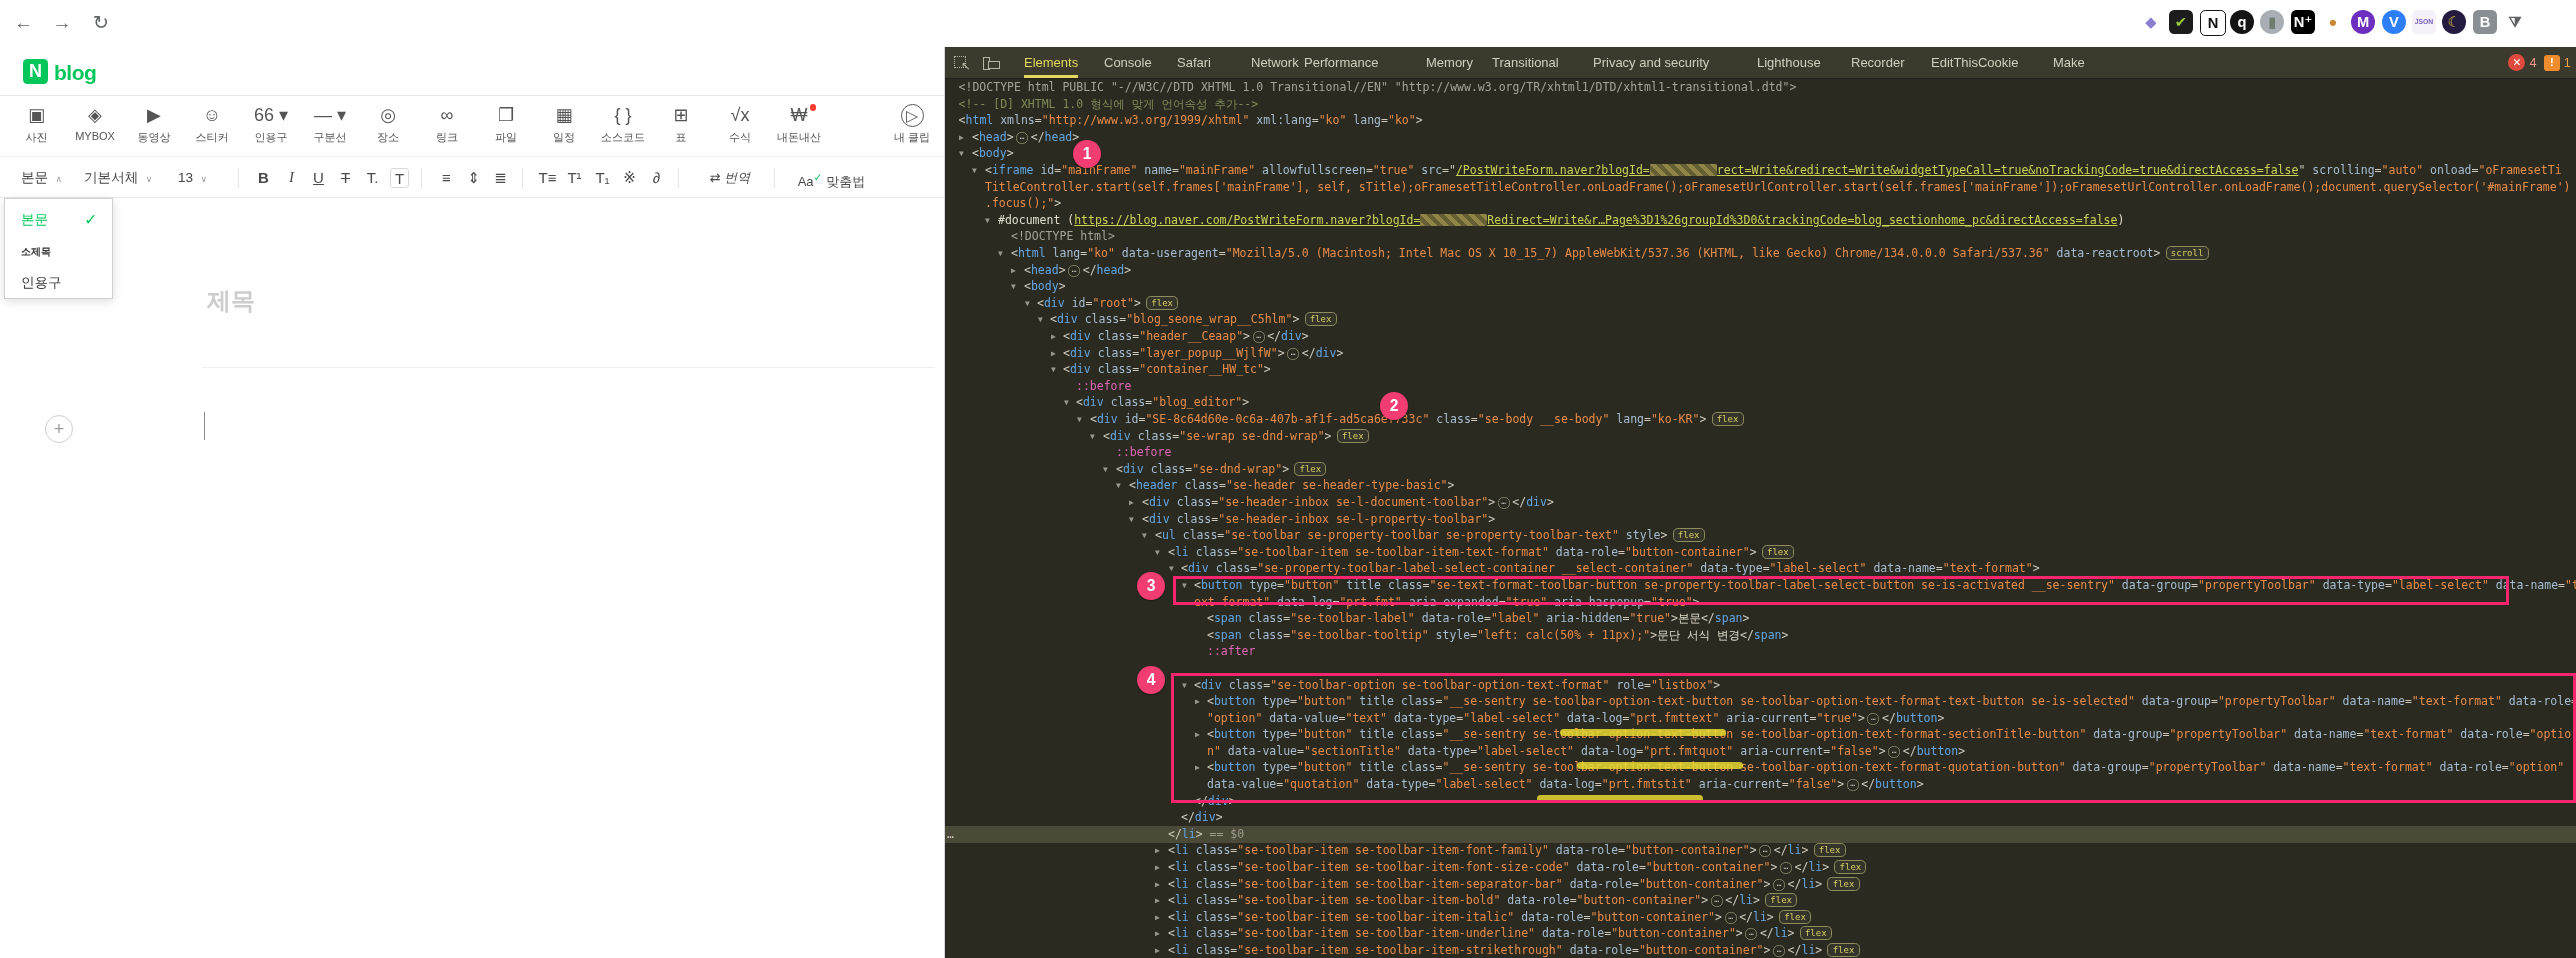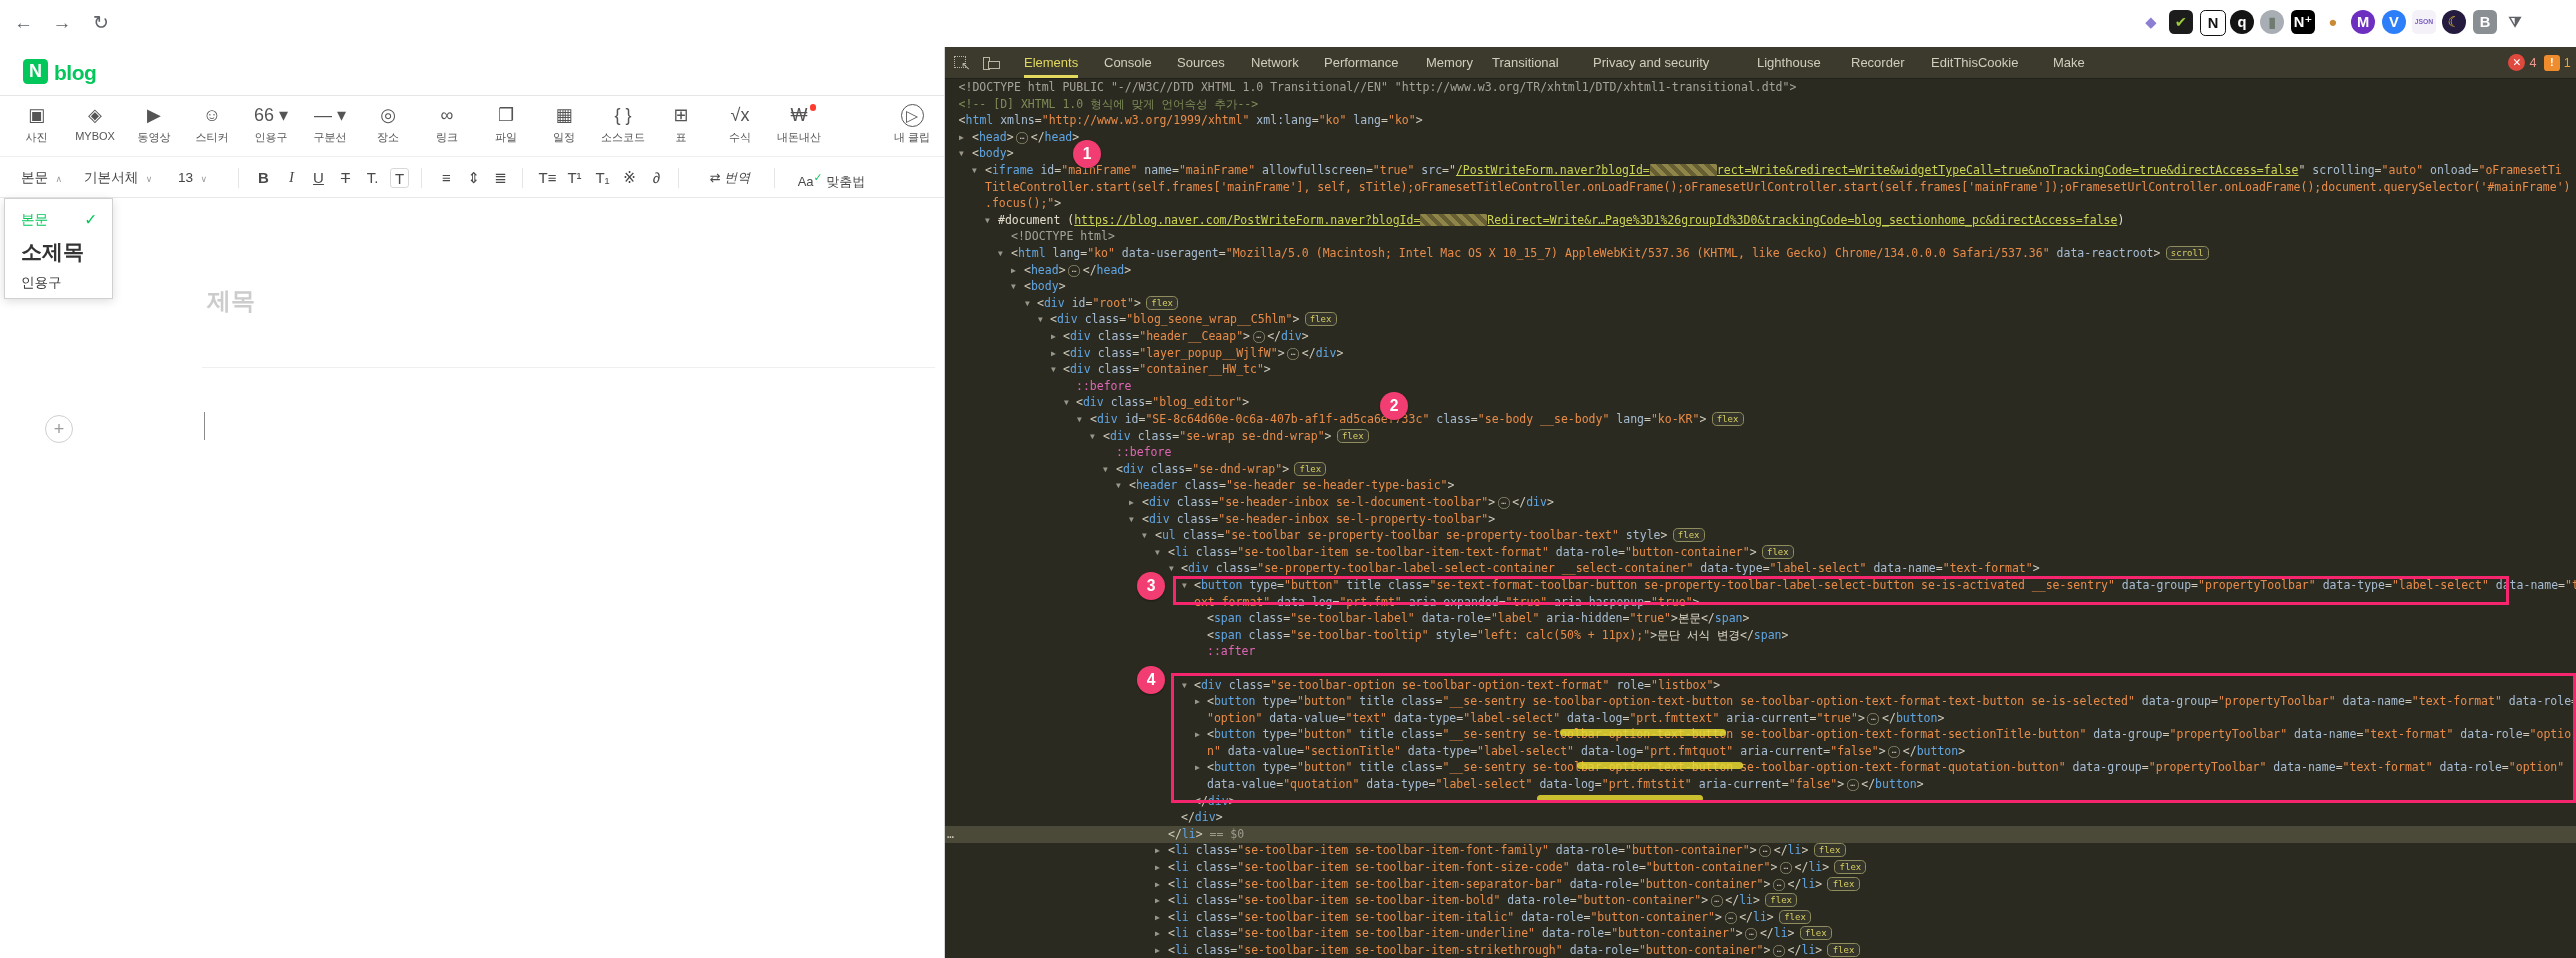--- a/index.html
+++ b/index.html
@@ -203,21 +203,21 @@
         <div class="t2btn" style="left: 590px; width: 25px;">T₁</div>
         <div class="t2btn" style="left: 617px; width: 25px;">※</div>
         <div class="t2btn" style="left: 644px; width: 25px;">∂</div>
         <div class="t2sep" style="left: 678px;"></div>
         <div class="t2btn" style="left: 696px; width: 68px; font-size: 13px; font-style: italic;"><span>⇄</span> <span>번역</span></div>
         <div class="t2sep" style="left: 774px;"></div>
         <div class="t2btn" style="left: 787px; width: 89px; font-size: 13px;"><span>Aa<sup style="color:#03c75a">✓</sup></span> <span>맞춤법</span></div>
       </div>
     <div id="fmtdrop">
         <div class="dropitem" style="top: 6.3px;"><span class="lab" style="font-size:13.6px;color:#03c75a;">본문</span><span class="dropcheck">✓</span></div>
-        <div class="dropitem" style="top: 38px;"><span class="lab" style="font-size:21px;color:#333;font-weight:bold;">소제목</span></div>
+        <div class="dropitem" style="top: 38px;"><span class="lab" style="font-size:10px;color:#333;font-weight:bold;">소제목</span></div>
         <div class="dropitem" style="top: 69px;"><span class="lab" style="font-size:13.6px;color:#333;">인용구</span></div>
       </div>
     <div id="edtitle">제목</div>
     <div id="edrule"></div>
     <div id="edcaret"></div>
     <div id="edplus">+</div>
   </div>
 
   <div id="devtools">
     <div id="dtbar">
@@ -225,23 +225,23 @@
         <span style="position:absolute;left:1px;top:2.1px;width:11.5px;height:11.5px;border:1.6px dotted #bab5a2;box-sizing:border-box;"></span>
         <span style="position:absolute;left:7.3px;top:5.2px;font-size:11.5px;color:#bab5a2;">↖</span>
       </span>
       <span class="dticon" style="left:38px">
         <span style="position:absolute;left:0;top:3.1px;width:7.3px;height:12.6px;border:1.6px solid #bab5a2;box-sizing:border-box;"></span>
         <span style="position:absolute;left:5.2px;top:6.3px;width:11.5px;height:8.4px;border:1.6px solid #bab5a2;background:#3b3a2c;box-sizing:border-box;"></span>
       </span>
       <div id="dttabs">
           <div class="dttab sel" style="left: 79px;">Elements<i></i></div>
           <div class="dttab" style="left: 159px;">Console</div>
-          <div class="dttab" style="left: 232px;">Sources</div>
+          <div class="dttab" style="left: 232px;">Safari</div>
           <div class="dttab" style="left: 306px;">Network</div>
-          <div class="dttab" style="left: 379px;">Performance</div>
+          <div class="dttab" style="left: 359px;">Performance</div>
           <div class="dttab" style="left: 481px;">Memory</div>
           <div class="dttab" style="left: 547px;">Transitional</div>
           <div class="dttab" style="left: 648px;">Privacy and security</div>
           <div class="dttab" style="left: 812px;">Lighthouse</div>
           <div class="dttab" style="left: 906px;">Recorder</div>
           <div class="dttab" style="left: 986px;">EditThisCookie</div>
           <div class="dttab" style="left: 1108px;">Make</div>
         </div>
       <div id="dtbadges">
         <span class="errball">✕</span><span class="errnum">4</span><span class="issbox">!</span><span class="issnum">1</span>

